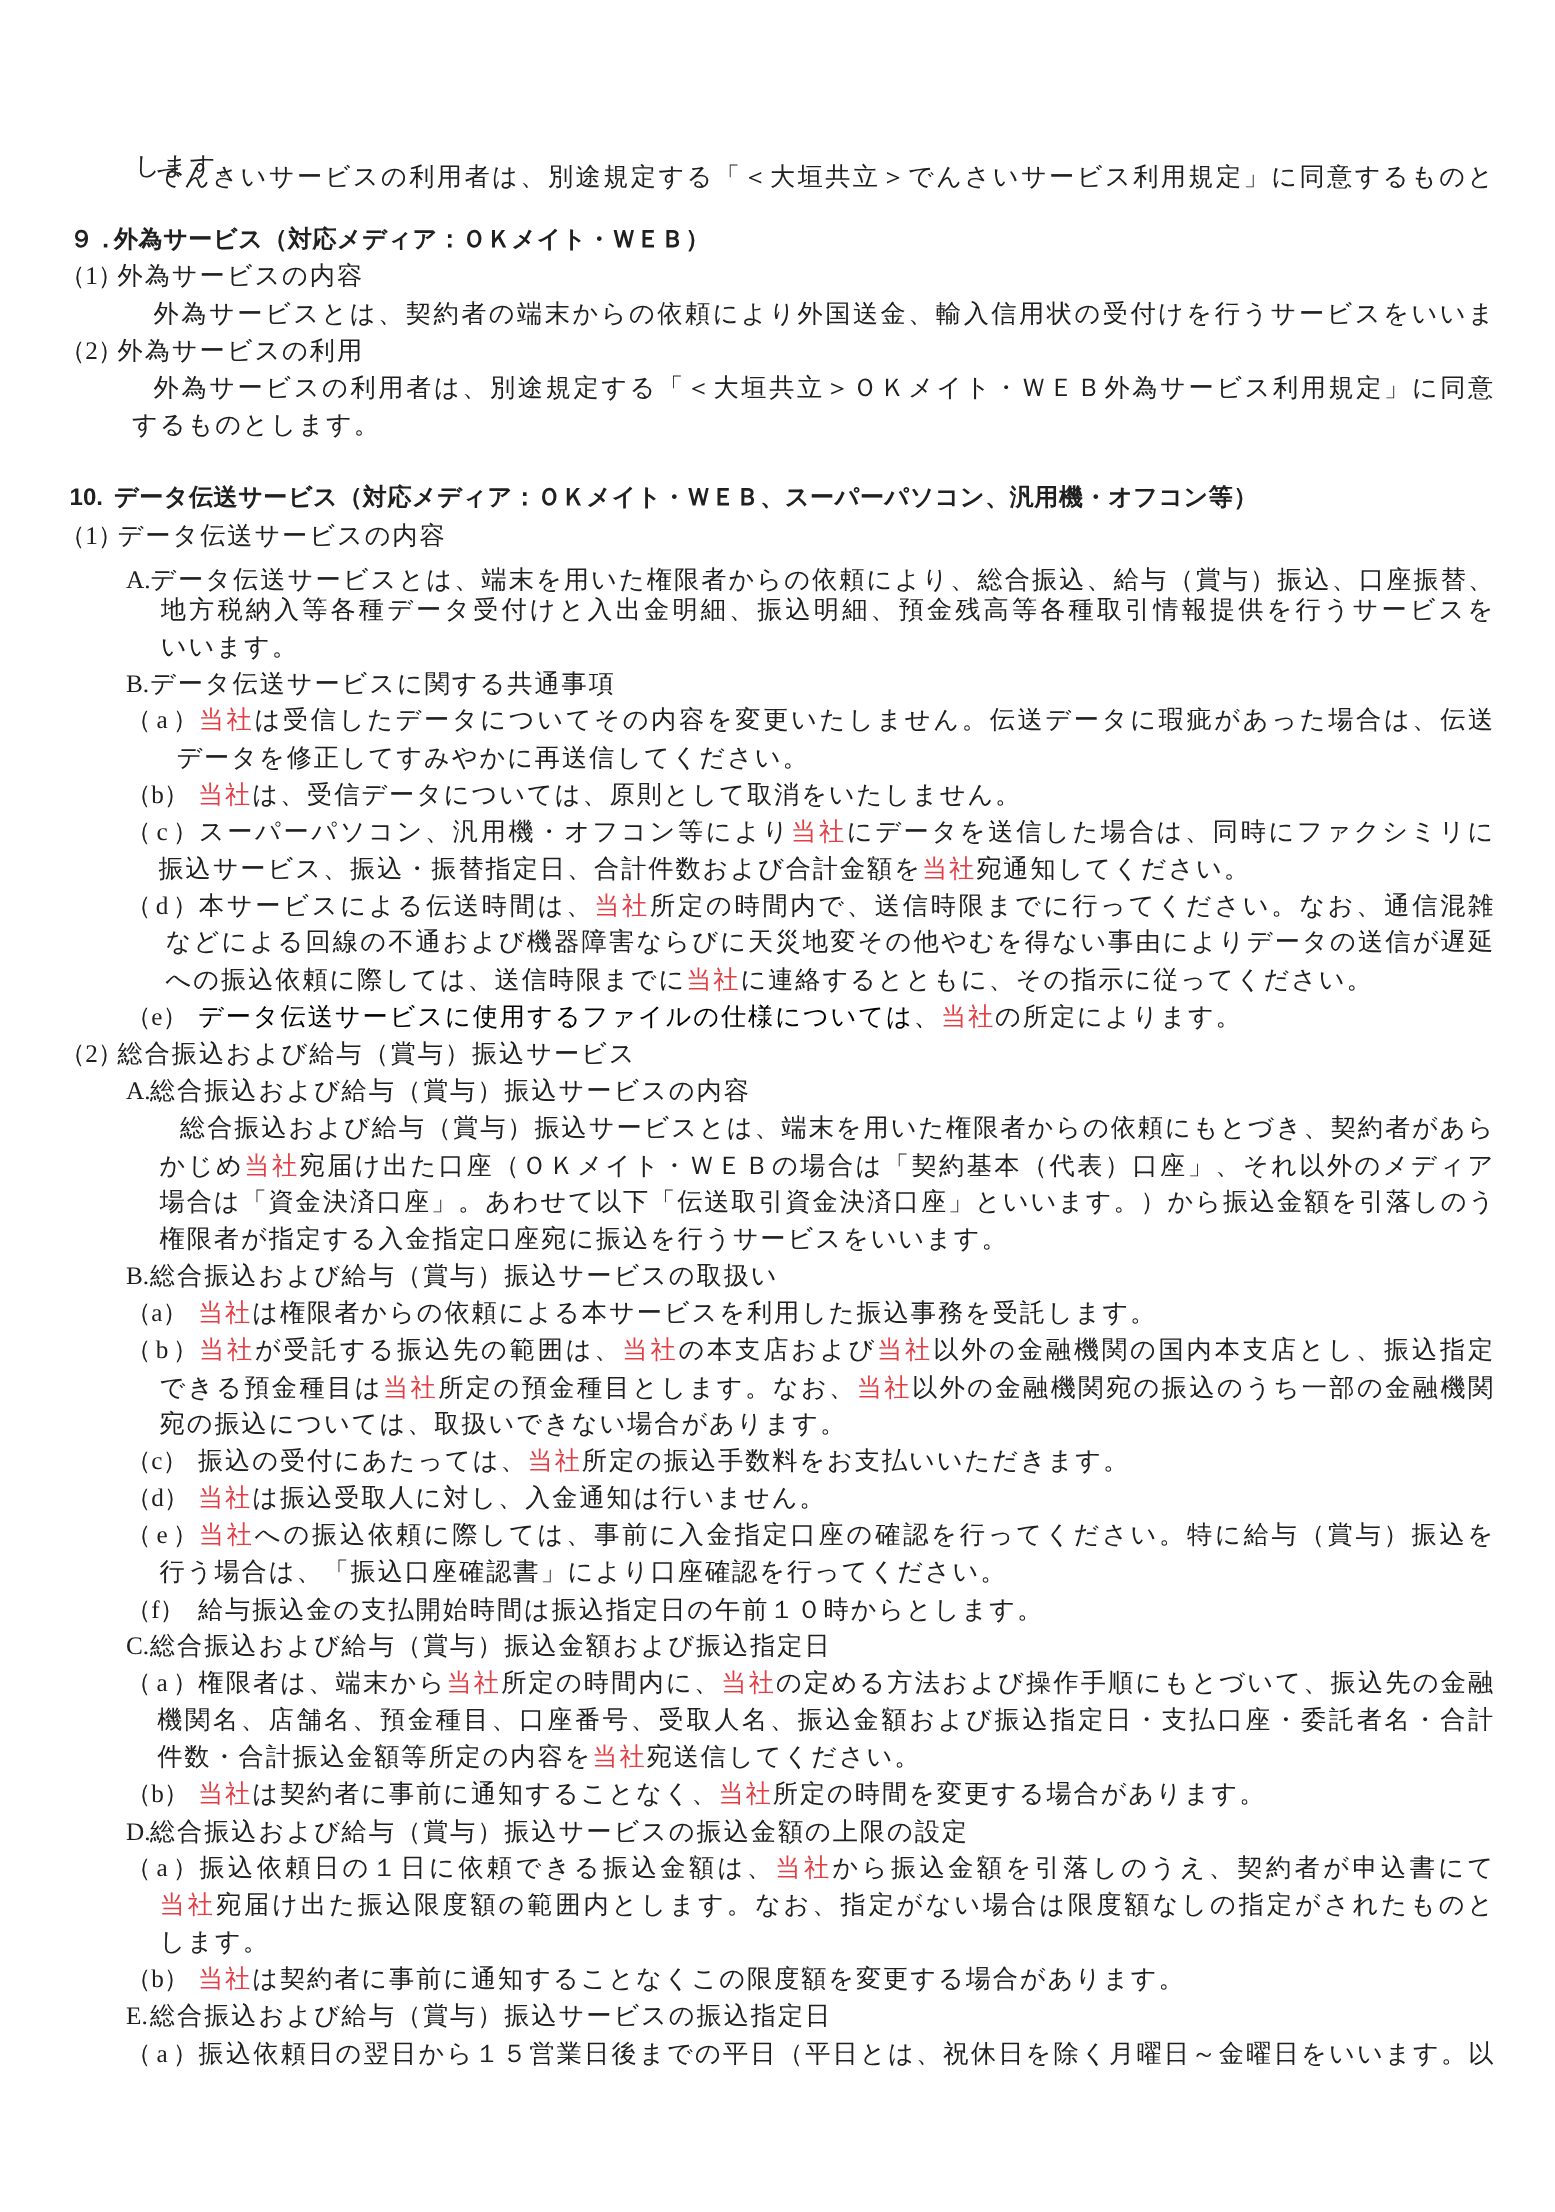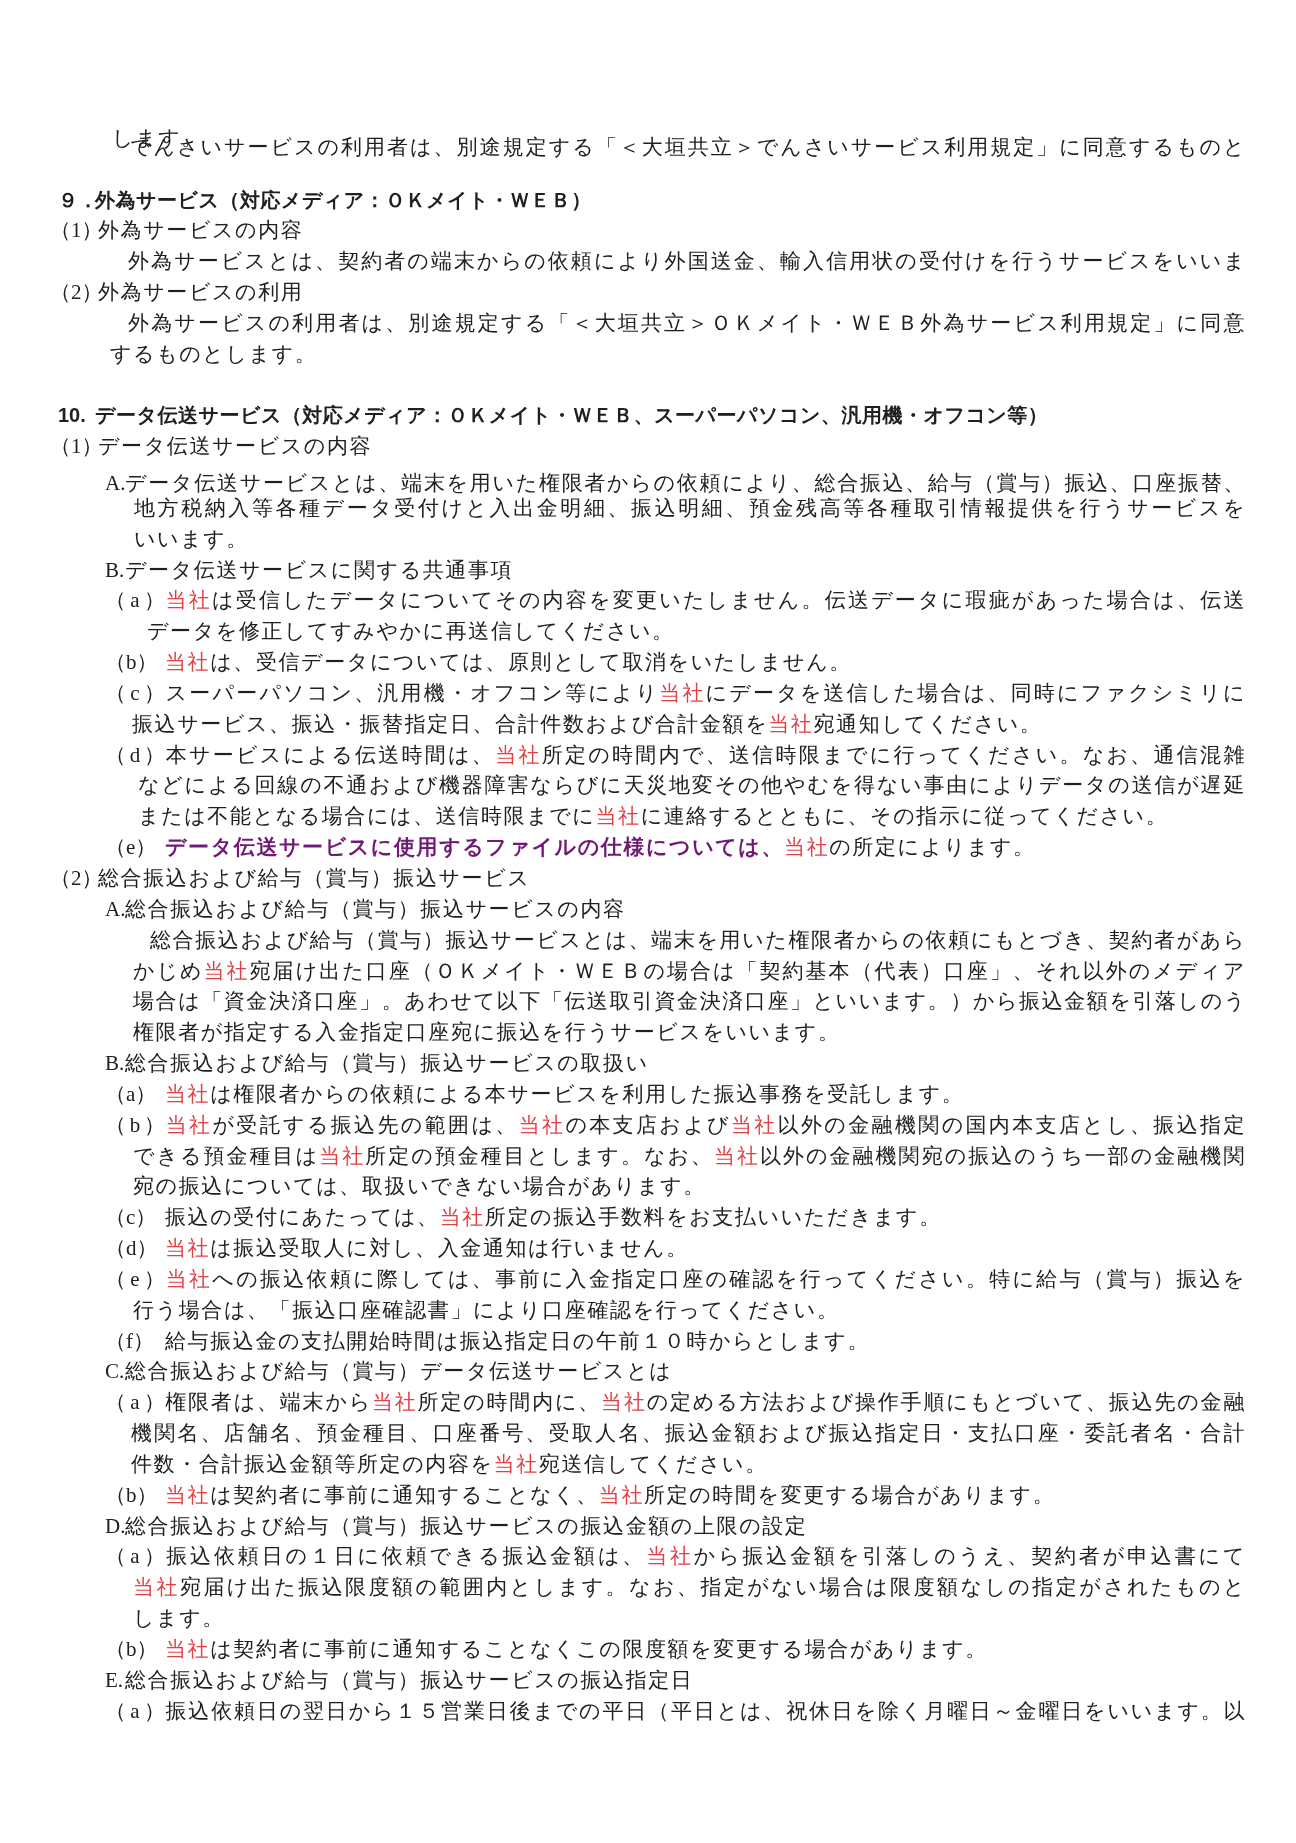--- a/index.html
+++ b/index.html
@@ -59,39 +59,39 @@
       <div class="line fill" style="left: 134px; top: 494.92px; width: 1112px;"><span class="seg" style="color: rgb(32, 32, 32);">地方税納入等各種データ受付けと入出金明細、振込明細、預金残高等各種取引情報提供を行うサービスを</span></div>
       <div class="line" style="left: 134px; top: 525.76px;"><span class="seg" style="color: rgb(32, 32, 32);">いいます。</span></div>
       <div class="line" style="left: 105px; top: 556.6px;"><span class="seg atom" style="color: rgb(32, 32, 32); width: 20px;">B.</span><span class="seg" style="color: rgb(32, 32, 32);">データ伝送サービスに関する共通事項</span></div>
       <div class="line fill" style="left: 105px; top: 587.44px; width: 1141px;"><span class="seg atom" style="color: rgb(32, 32, 32); width: 60px;">（a）</span><span class="seg red" style="color: rgb(226, 63, 68);">当社</span><span class="seg" style="color: rgb(32, 32, 32);">は受信したデータについてその内容を変更いたしません。伝送データに瑕疵があった場合は、伝送</span></div>
       <div class="line" style="left: 147px; top: 618.28px;"><span class="seg" style="color: rgb(32, 32, 32);">データを修正してすみやかに再送信してください。</span></div>
       <div class="line" style="left: 105px; top: 649.12px;"><span class="seg atom" style="color: rgb(32, 32, 32); width: 60px;">（b）</span><span class="seg red" style="color: rgb(226, 63, 68);">当社</span><span class="seg" style="color: rgb(32, 32, 32);">は、受信データについては、原則として取消をいたしません。</span></div>
       <div class="line fill" style="left: 105px; top: 679.96px; width: 1141px;"><span class="seg atom" style="color: rgb(32, 32, 32); width: 60px;">（c）</span><span class="seg" style="color: rgb(32, 32, 32);">スーパーパソコン、汎用機・オフコン等により</span><span class="seg red" style="color: rgb(226, 63, 68);">当社</span><span class="seg" style="color: rgb(32, 32, 32);">にデータを送信した場合は、同時にファクシミリに</span></div>
       <div class="line" style="left: 132px; top: 710.8px;"><span class="seg" style="color: rgb(32, 32, 32);">振込サービス、振込・振替指定日、合計件数および合計金額を</span><span class="seg red" style="color: rgb(226, 63, 68);">当社</span><span class="seg" style="color: rgb(32, 32, 32);">宛通知してください。</span></div>
       <div class="line fill" style="left: 105px; top: 741.64px; width: 1141px;"><span class="seg atom" style="color: rgb(32, 32, 32); width: 60px;">（d）</span><span class="seg" style="color: rgb(32, 32, 32);">本サービスによる伝送時間は、</span><span class="seg red" style="color: rgb(226, 63, 68);">当社</span><span class="seg" style="color: rgb(32, 32, 32);">所定の時間内で、送信時限までに行ってください。なお、通信混雑</span></div>
       <div class="line fill" style="left: 138px; top: 772.48px; width: 1108px;"><span class="seg" style="color: rgb(32, 32, 32);">などによる回線の不通および機器障害ならびに天災地変その他やむを得ない事由によりデータの送信が遅延</span></div>
-      <div class="line" style="left: 138px; top: 803.32px;"><span class="seg" style="color: rgb(32, 32, 32);">または不能となる場合には、送信時限までに</span><span class="seg red" style="color: rgb(226, 63, 68);">当社</span><span class="seg" style="color: rgb(32, 32, 32);">に連絡するとともに、その指示に従ってください。</span></div>
-      <div class="line" style="left: 105px; top: 834.16px;"><span class="seg atom" style="color: rgb(32, 32, 32); width: 60px;">（e）</span><span class="seg" style="color: #701a75; font-weight: bold;">データ伝送サービスに使用するファイルの仕様については、</span><span class="seg red" style="color: rgb(226, 63, 68);">当社</span><span class="seg" style="color: rgb(32, 32, 32);">の所定によります。</span></div>
+      <div class="line" style="left: 138px; top: 803.32px;"><span class="seg" style="color: rgb(32, 32, 32);">への振込依頼に際しては、送信時限までに</span><span class="seg red" style="color: rgb(226, 63, 68);">当社</span><span class="seg" style="color: rgb(32, 32, 32);">に連絡するとともに、その指示に従ってください。</span></div>
+      <div class="line" style="left: 105px; top: 834.16px;"><span class="seg atom" style="color: rgb(32, 32, 32); width: 60px;">（e）</span><span class="seg" style="color: #000000;">データ伝送サービスに使用するファイルの仕様については、</span><span class="seg red" style="color: rgb(226, 63, 68);">当社</span><span class="seg" style="color: rgb(32, 32, 32);">の所定によります。</span></div>
       <div class="line" style="left: 50px; top: 865px;"><span class="seg atom" style="color: rgb(32, 32, 32); width: 48px;">（2）</span><span class="seg" style="color: rgb(32, 32, 32);">総合振込および給与（賞与）振込サービス</span></div>
       <div class="line" style="left: 105px; top: 895.84px;"><span class="seg atom" style="color: rgb(32, 32, 32); width: 20px;">A.</span><span class="seg" style="color: rgb(32, 32, 32);">総合振込および給与（賞与）振込サービスの内容</span></div>
       <div class="line fill" style="left: 150px; top: 926.68px; width: 1096px;"><span class="seg" style="color: rgb(32, 32, 32);">総合振込および給与（賞与）振込サービスとは、端末を用いた権限者からの依頼にもとづき、契約者があら</span></div>
       <div class="line fill" style="left: 133px; top: 957.52px; width: 1113px;"><span class="seg" style="color: rgb(32, 32, 32);">かじめ</span><span class="seg red" style="color: rgb(226, 63, 68);">当社</span><span class="seg" style="color: rgb(32, 32, 32);">宛届け出た口座（ＯＫメイト・ＷＥＢの場合は「契約基本（代表）口座」、それ以外のメディアの</span></div>
       <div class="line fill" style="left: 133px; top: 988.36px; width: 1113px; letter-spacing: 0.8px;"><span class="seg" style="color: rgb(32, 32, 32);">場合は「資金決済口座」。あわせて以下「伝送取引資金決済口座」といいます。）から振込金額を引落しのうえ、</span></div>
       <div class="line" style="left: 133px; top: 1019.2px;"><span class="seg" style="color: rgb(32, 32, 32);">権限者が指定する入金指定口座宛に振込を行うサービスをいいます。</span></div>
       <div class="line" style="left: 105px; top: 1050.04px;"><span class="seg atom" style="color: rgb(32, 32, 32); width: 20px;">B.</span><span class="seg" style="color: rgb(32, 32, 32);">総合振込および給与（賞与）振込サービスの取扱い</span></div>
       <div class="line" style="left: 105px; top: 1080.88px;"><span class="seg atom" style="color: rgb(32, 32, 32); width: 60px;">（a）</span><span class="seg red" style="color: rgb(226, 63, 68);">当社</span><span class="seg" style="color: rgb(32, 32, 32);">は権限者からの依頼による本サービスを利用した振込事務を受託します。</span></div>
       <div class="line fill" style="left: 105px; top: 1111.72px; width: 1141px;"><span class="seg atom" style="color: rgb(32, 32, 32); width: 60px;">（b）</span><span class="seg red" style="color: rgb(226, 63, 68);">当社</span><span class="seg" style="color: rgb(32, 32, 32);">が受託する振込先の範囲は、</span><span class="seg red" style="color: rgb(226, 63, 68);">当社</span><span class="seg" style="color: rgb(32, 32, 32);">の本支店および</span><span class="seg red" style="color: rgb(226, 63, 68);">当社</span><span class="seg" style="color: rgb(32, 32, 32);">以外の金融機関の国内本支店とし、振込指定</span></div>
       <div class="line fill" style="left: 133px; top: 1142.56px; width: 1113px;"><span class="seg" style="color: rgb(32, 32, 32);">できる預金種目は</span><span class="seg red" style="color: rgb(226, 63, 68);">当社</span><span class="seg" style="color: rgb(32, 32, 32);">所定の預金種目とします。なお、</span><span class="seg red" style="color: rgb(226, 63, 68);">当社</span><span class="seg" style="color: rgb(32, 32, 32);">以外の金融機関宛の振込のうち一部の金融機関</span></div>
       <div class="line" style="left: 133px; top: 1173.4px; text-align: right;"><span class="seg" style="color: rgb(32, 32, 32);">宛の振込については、取扱いできない場合があります。</span></div>
       <div class="line" style="left: 105px; top: 1204.24px;"><span class="seg atom" style="color: rgb(32, 32, 32); width: 60px;">（c）</span><span class="seg" style="color: rgb(32, 32, 32);">振込の受付にあたっては、</span><span class="seg red" style="color: rgb(226, 63, 68);">当社</span><span class="seg" style="color: rgb(32, 32, 32);">所定の振込手数料をお支払いいただきます。</span></div>
       <div class="line" style="left: 105px; top: 1235.08px;"><span class="seg atom" style="color: rgb(32, 32, 32); width: 60px;">（d）</span><span class="seg red" style="color: rgb(226, 63, 68);">当社</span><span class="seg" style="color: rgb(32, 32, 32);">は振込受取人に対し、入金通知は行いません。</span></div>
       <div class="line fill" style="left: 105px; top: 1265.92px; width: 1141px;"><span class="seg atom" style="color: rgb(32, 32, 32); width: 60px;">（e）</span><span class="seg red" style="color: rgb(226, 63, 68);">当社</span><span class="seg" style="color: rgb(32, 32, 32);">への振込依頼に際しては、事前に入金指定口座の確認を行ってください。特に給与（賞与）振込を</span></div>
       <div class="line" style="left: 133px; top: 1296.76px;"><span class="seg" style="color: rgb(32, 32, 32);">行う場合は、「振込口座確認書」により口座確認を行ってください。</span></div>
       <div class="line" style="left: 105px; top: 1327.6px;"><span class="seg atom" style="color: rgb(32, 32, 32); width: 60px;">（f）</span><span class="seg" style="color: rgb(32, 32, 32);">給与振込金の支払開始時間は振込指定日の午前１０時からとします。</span></div>
-      <div class="line" style="left: 105px; top: 1358.44px;"><span class="seg atom" style="color: rgb(32, 32, 32); width: 20px;">C.</span><span class="seg" style="color: rgb(32, 32, 32);">総合振込および給与（賞与）データ伝送サービスとは</span></div>
+      <div class="line" style="left: 105px; top: 1358.44px;"><span class="seg atom" style="color: rgb(32, 32, 32); width: 20px;">C.</span><span class="seg" style="color: rgb(32, 32, 32);">総合振込および給与（賞与）振込金額および振込指定日</span></div>
       <div class="line fill" style="left: 105px; top: 1389.28px; width: 1141px;"><span class="seg atom" style="color: rgb(32, 32, 32); width: 60px;">（a）</span><span class="seg" style="color: rgb(32, 32, 32);">権限者は、端末から</span><span class="seg red" style="color: rgb(226, 63, 68);">当社</span><span class="seg" style="color: rgb(32, 32, 32);">所定の時間内に、</span><span class="seg red" style="color: rgb(226, 63, 68);">当社</span><span class="seg" style="color: rgb(32, 32, 32);">の定める方法および操作手順にもとづいて、振込先の金融</span></div>
       <div class="line fill" style="left: 131px; top: 1420.12px; width: 1115px;"><span class="seg" style="color: rgb(32, 32, 32);">機関名、店舗名、預金種目、口座番号、受取人名、振込金額および振込指定日・支払口座・委託者名・合計</span></div>
       <div class="line" style="left: 131px; top: 1450.96px;"><span class="seg" style="color: rgb(32, 32, 32);">件数・合計振込金額等所定の内容を</span><span class="seg red" style="color: rgb(226, 63, 68);">当社</span><span class="seg" style="color: rgb(32, 32, 32);">宛送信してください。</span></div>
       <div class="line" style="left: 105px; top: 1481.8px;"><span class="seg atom" style="color: rgb(32, 32, 32); width: 60px;">（b）</span><span class="seg red" style="color: rgb(226, 63, 68);">当社</span><span class="seg" style="color: rgb(32, 32, 32);">は契約者に事前に通知することなく、</span><span class="seg red" style="color: rgb(226, 63, 68);">当社</span><span class="seg" style="color: rgb(32, 32, 32);">所定の時間を変更する場合があります。</span></div>
       <div class="line" style="left: 105px; top: 1512.64px;"><span class="seg atom" style="color: rgb(32, 32, 32); width: 20px;">D.</span><span class="seg" style="color: rgb(32, 32, 32);">総合振込および給与（賞与）振込サービスの振込金額の上限の設定</span></div>
       <div class="line fill" style="left: 105px; top: 1543.48px; width: 1141px;"><span class="seg atom" style="color: rgb(32, 32, 32); width: 60px;">（a）</span><span class="seg" style="color: rgb(32, 32, 32);">振込依頼日の１日に依頼できる振込金額は、</span><span class="seg red" style="color: rgb(226, 63, 68);">当社</span><span class="seg" style="color: rgb(32, 32, 32);">から振込金額を引落しのうえ、契約者が申込書にて</span></div>
       <div class="line fill" style="left: 133px; top: 1574.32px; width: 1113px;"><span class="seg red" style="color: rgb(226, 63, 68);">当社</span><span class="seg" style="color: rgb(32, 32, 32);">宛届け出た振込限度額の範囲内とします。なお、指定がない場合は限度額なしの指定がされたものと</span></div>
       <div class="line" style="left: 133px; top: 1605.16px;"><span class="seg" style="color: rgb(32, 32, 32);">します。</span></div>
       <div class="line" style="left: 105px; top: 1636px;"><span class="seg atom" style="color: rgb(32, 32, 32); width: 60px;">（b）</span><span class="seg red" style="color: rgb(226, 63, 68);">当社</span><span class="seg" style="color: rgb(32, 32, 32);">は契約者に事前に通知することなくこの限度額を変更する場合があります。</span></div>
       <div class="line" style="left: 105px; top: 1666.84px;"><span class="seg atom" style="color: rgb(32, 32, 32); width: 20px;">E.</span><span class="seg" style="color: rgb(32, 32, 32);">総合振込および給与（賞与）振込サービスの振込指定日</span></div>

